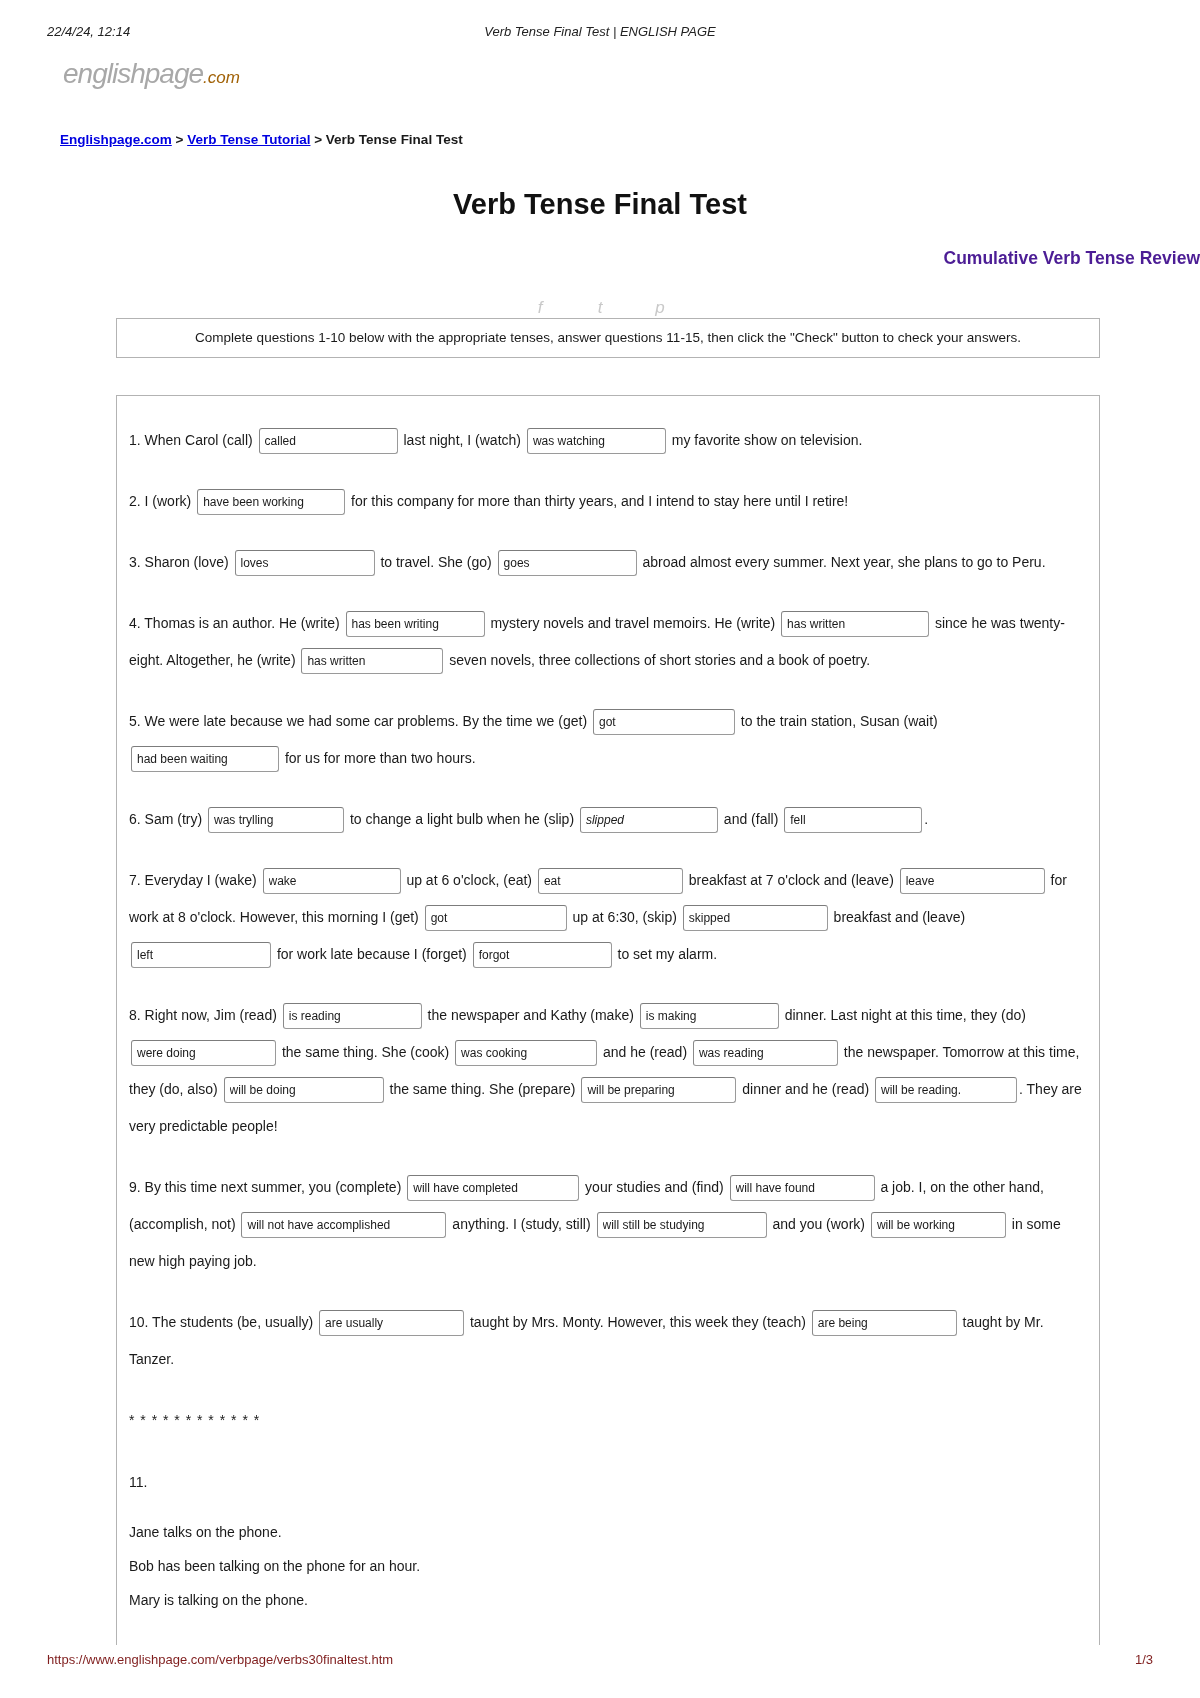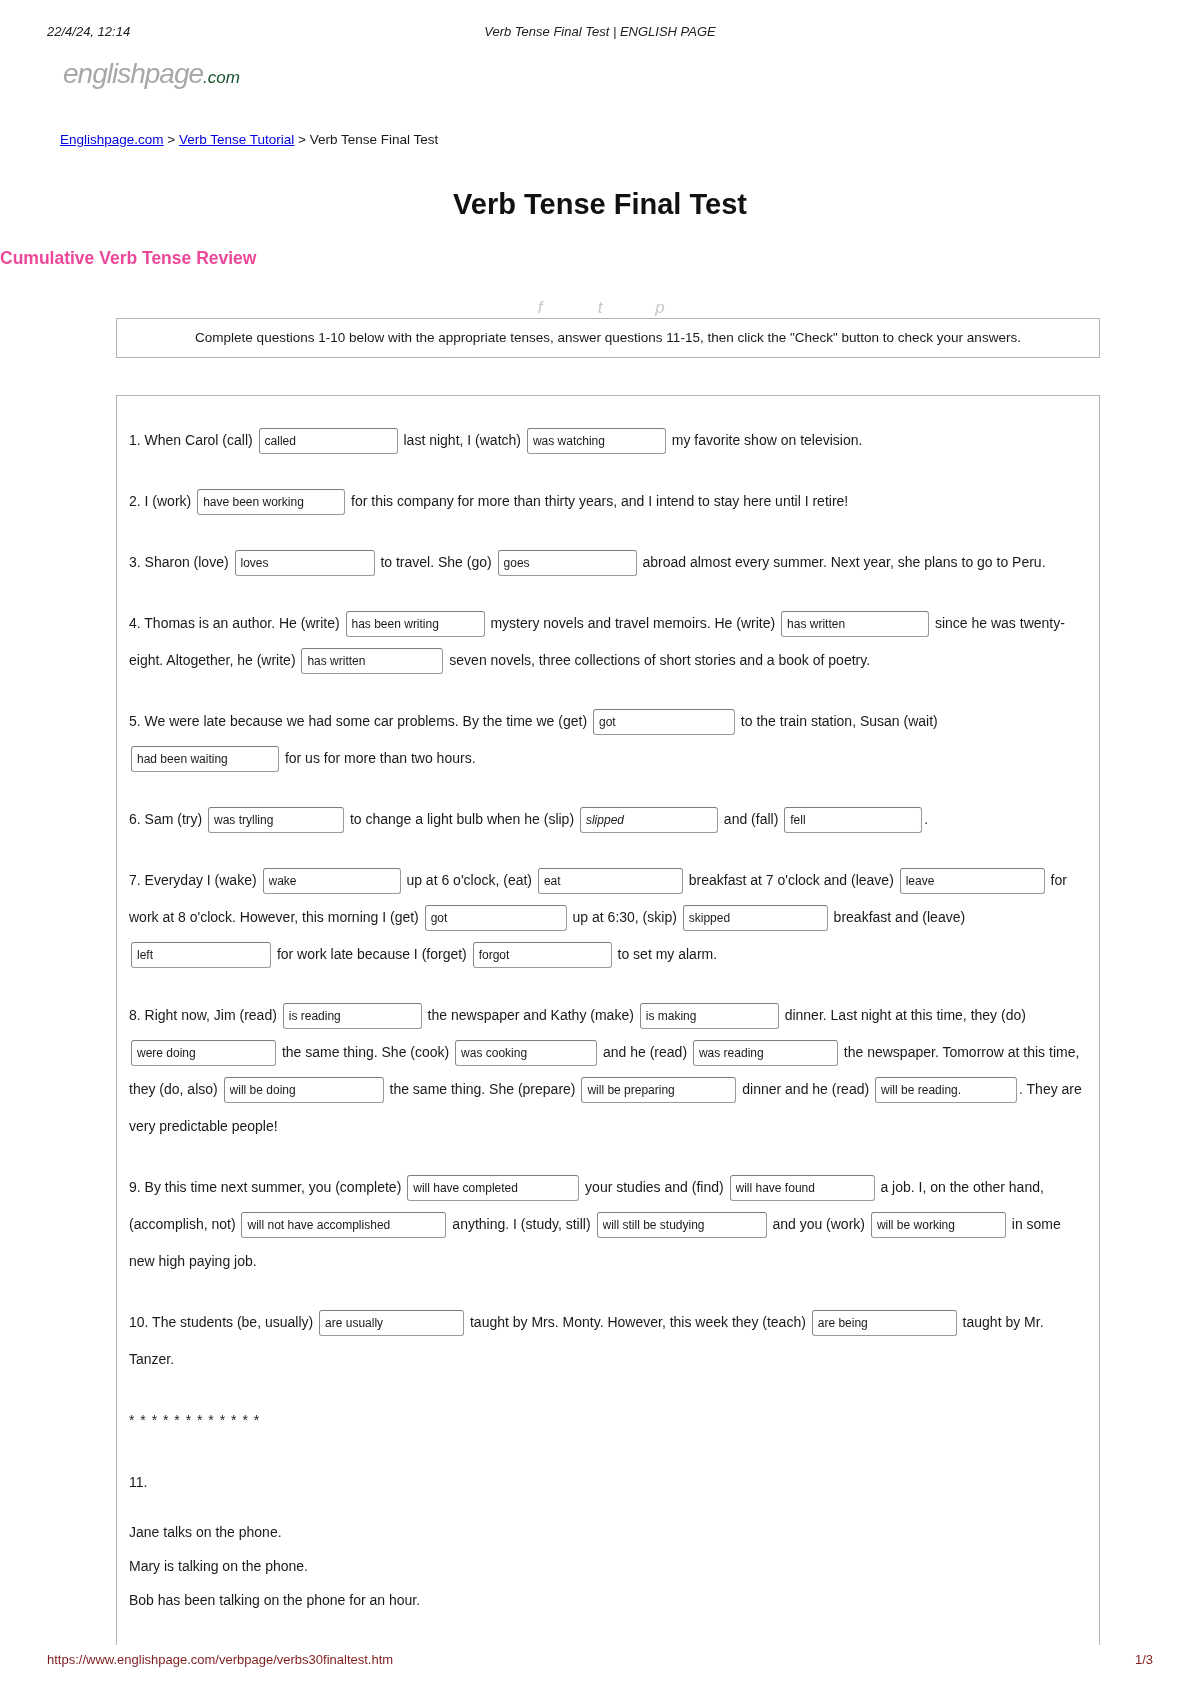--- a/index.html
+++ b/index.html
@@ -9,30 +9,30 @@
     background:#ffffff; overflow:hidden;
     font-family:"Liberation Sans", sans-serif; color:#1a1a1a;
   }
   
   .print-header { position:absolute; top:24px; left:0; right:0; height:18px; font-size:13px; color:#222;font-style:italic; }
   .ph-date { position:absolute; left:47px; top:0; }
   .ph-title { position:absolute; left:0; right:0; top:0; text-align:center; }
   
   .logo { position:absolute; top:58px; left:63px; font-style:italic; color:#a8a8a8; }
   .logo-main { font-size:28px; letter-spacing:-1px; }
-  .logo-tld { font-size:17px; color:#14532d; }
+  .logo-tld { font-size:17px; color:#a16207; }
   
-  .breadcrumb { position:absolute; top:132px; left:60px; font-size:13.5px; color:#1a1a1a; }
+  .breadcrumb { position:absolute; top:132px; left:60px; font-size:13.5px; color:#1a1a1a;font-weight:bold; }
   .bc-link { color:#0000e0; text-decoration:underline; cursor:pointer; }
   .bc-sep { color:#1a1a1a; }
   
   .page-title { position:absolute; top:188px; left:0; right:0; text-align:center;
     font-size:29px; font-weight:bold; color:#111; }
-  .page-subtitle { position:absolute; top:248px; left:0; right:0; text-align:left;
-    font-size:17.5px; font-weight:bold; color:#ec4899; }
+  .page-subtitle { position:absolute; top:248px; left:0; right:0; text-align:right;
+    font-size:17.5px; font-weight:bold; color:#4c1d95; }
   
   .social { position:absolute; top:298px; left:0; right:0; text-align:center; }
   .social-icon { display:inline-block; width:20px; margin:0 20px; font-size:17px;
     color:#c9c9c9; font-style:italic; cursor:pointer; }
   
   .instructions-box { position:absolute; top:318px; left:116px; width:984px;
     border:1px solid #b3b3b3; padding:9px 28px; }
   .instructions-box p { font-size:13.5px; line-height:20px; text-align:center; color:#1a1a1a; }
   
   .main-box { position:absolute; top:395px; left:116px; width:984px; height:1250px;
@@ -86,22 +86,22 @@
         <p class="question"><span>6. Sam (try) </span><input type="text" class="blank" value="was trylling" style="width: 136px;"><span> to change a light bulb when he (slip) </span><input type="text" class="blank" value="slipped" style="width: 138px; font-style: italic;"><span> and (fall) </span><input type="text" class="blank" value="fell" style="width: 138px;"><span>.</span></p>
         <p class="question"><span>7. Everyday I (wake) </span><input type="text" class="blank" value="wake" style="width: 138px;"><span> up at 6 o'clock, (eat) </span><input type="text" class="blank" value="eat" style="width: 145px;"><span> breakfast at 7 o'clock and (leave) </span><input type="text" class="blank" value="leave" style="width: 145px;"><span> for work at 8 o'clock. However, this morning I (get) </span><input type="text" class="blank" value="got" style="width: 142px;"><span> up at 6:30, (skip) </span><input type="text" class="blank" value="skipped" style="width: 145px;"><span> breakfast and (leave) </span><input type="text" class="blank" value="left" style="width: 140px;"><span> for work late because I (forget) </span><input type="text" class="blank" value="forgot" style="width: 139px;"><span> to set my alarm.</span></p>
         <p class="question"><span>8. Right now, Jim (read) </span><input type="text" class="blank" value="is reading" style="width: 139px;"><span> the newspaper and Kathy (make) </span><input type="text" class="blank" value="is making" style="width: 139px;"><span> dinner. Last night at this time, they (do) </span><input type="text" class="blank" value="were doing" style="width: 145px;"><span> the same thing. She (cook) </span><input type="text" class="blank" value="was cooking" style="width: 142px;"><span> and he (read) </span><input type="text" class="blank" value="was reading" style="width: 145px;"><span> the newspaper. Tomorrow at this time, they (do, also) </span><input type="text" class="blank" value="will be doing" style="width: 160px;"><span> the same thing. She (prepare) </span><input type="text" class="blank" value="will be preparing" style="width: 155px;"><span> dinner and he (read) </span><input type="text" class="blank" value="will be reading." style="width: 142px;"><span>. They are very predictable people!</span></p>
         <p class="question"><span>9. By this time next summer, you (complete) </span><input type="text" class="blank" value="will have completed" style="width: 172px;"><span> your studies and (find) </span><input type="text" class="blank" value="will have found" style="width: 145px;"><span> a job. I, on the other hand, (accomplish, not) </span><input type="text" class="blank" value="will not have accomplished" style="width: 205px;"><span> anything. I (study, still) </span><input type="text" class="blank" value="will still be studying" style="width: 170px;"><span> and you (work) </span><input type="text" class="blank" value="will be working" style="width: 135px;"><span> in some new high paying job.</span></p>
         <p class="question"><span>10. The students (be, usually) </span><input type="text" class="blank" value="are usually" style="width: 145px;"><span> taught by Mrs. Monty. However, this week they (teach) </span><input type="text" class="blank" value="are being" style="width: 145px;"><span> taught by Mr. Tanzer.</span></p>
       </div>
     <p class="stars">* * * * * * * * * * * *</p>
     <div class="q11">
       <p class="q11-number">11.</p>
       <p>Jane talks on the phone.</p>
+      <p>Bob has been talking on the phone for an hour.</p>
       <p>Mary is talking on the phone.</p>
-      <p>Bob has been talking on the phone for an hour.</p>
     </div>
   </div>
 
   <div class="print-footer">
     <span>https://www.englishpage.com/verbpage/verbs30finaltest.htm</span>
     <span>1/3</span>
   </div>
 
 </div>
 

